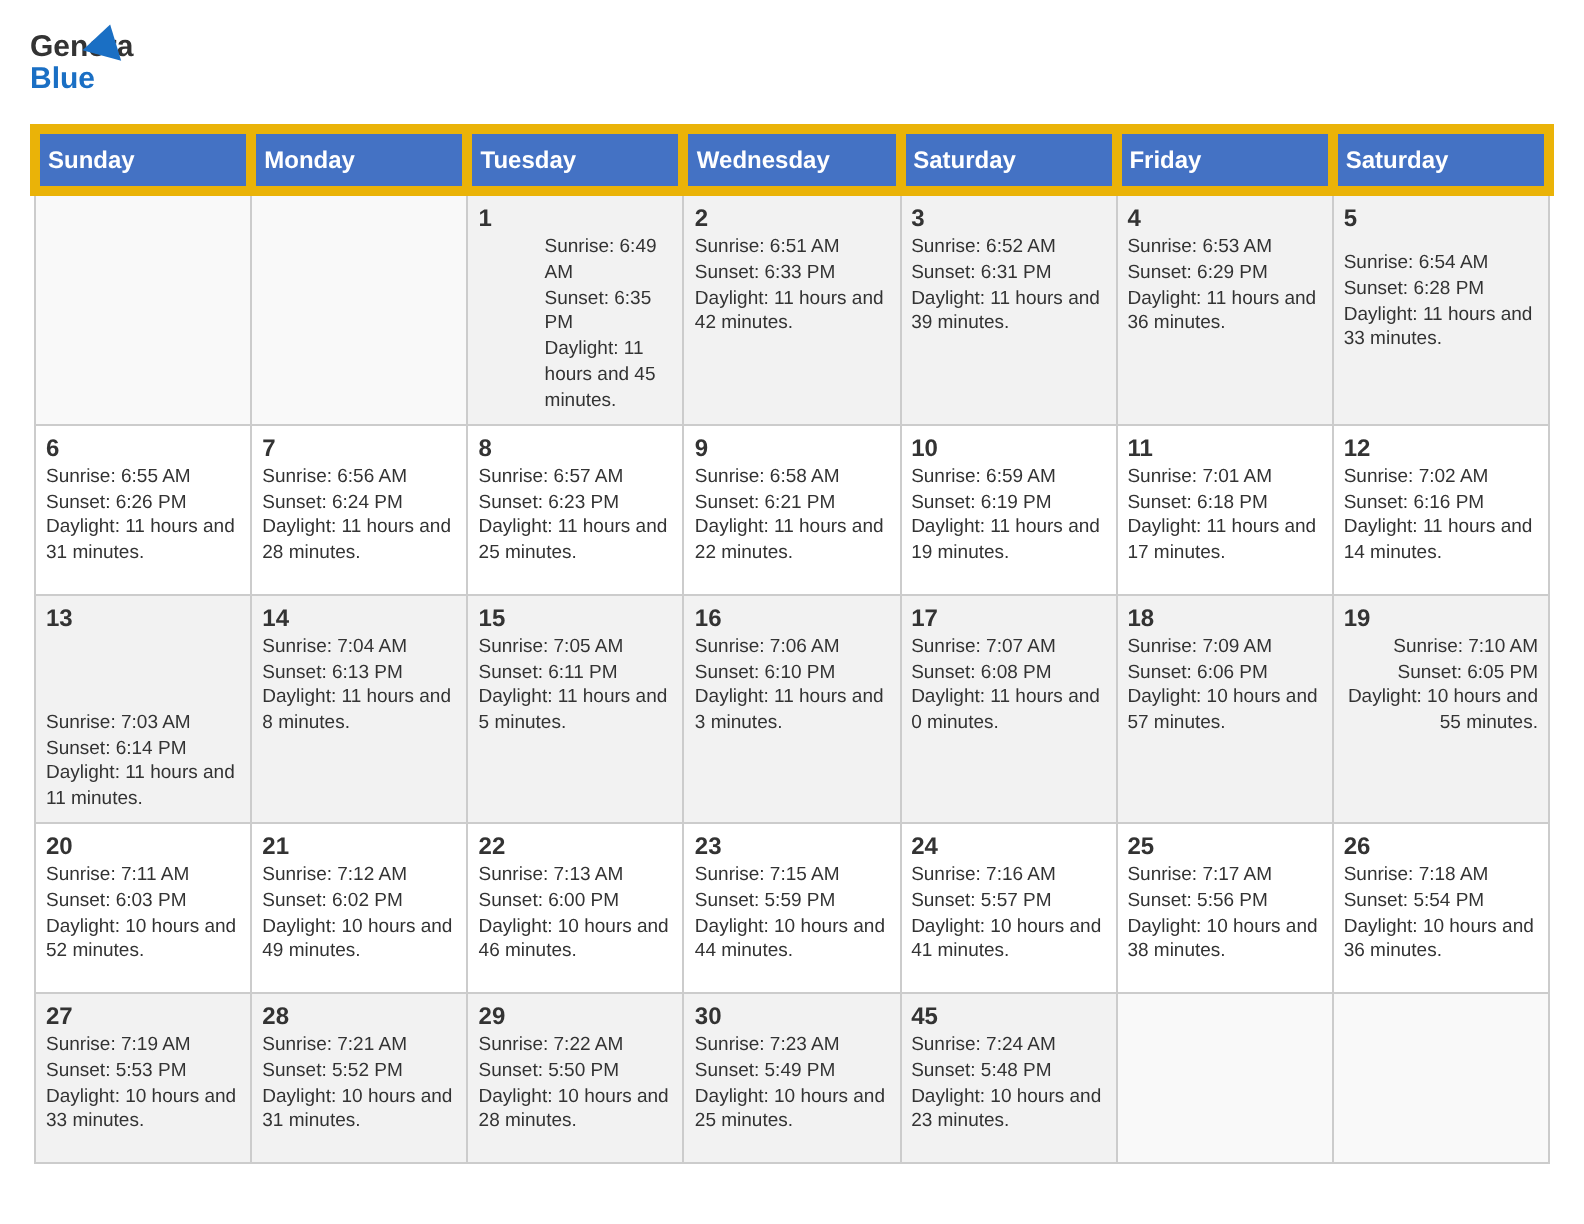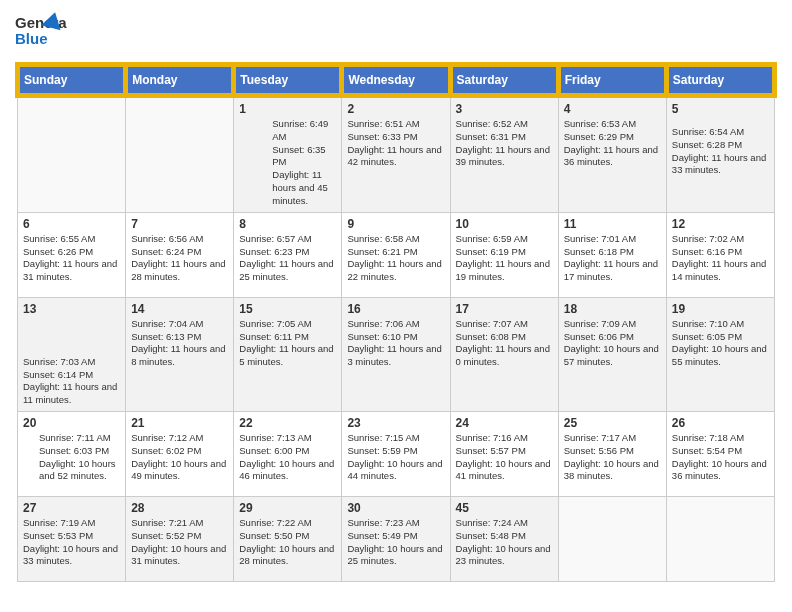--- a/index.html
+++ b/index.html
@@ -225,29 +225,29 @@
 Daylight: 11 hours and 0 minutes.</div>
           </td>
           <td>
             <span class="day-number">18</span>
             <div class="day-info" style="white-space: pre-line;">Sunrise: 7:09 AM
 Sunset: 6:06 PM
 Daylight: 10 hours and 57 minutes.</div>
           </td>
           <td>
             <span class="day-number">19</span>
-            <div class="day-info" style="white-space: pre-line;">Sunrise: 7:10 AM
+            <div class="day-info" style="white-space: pre-line; text-align: right;">Sunrise: 7:10 AM
 Sunset: 6:05 PM
 Daylight: 10 hours and 55 minutes.</div>
           </td>
         </tr>
         <tr>
           <td>
             <span class="day-number">20</span>
-            <div class="day-info" style="white-space: pre-line; margin-left: 16px;">Sunrise: 7:11 AM
+            <div class="day-info" style="white-space: pre-line;">Sunrise: 7:11 AM
 Sunset: 6:03 PM
 Daylight: 10 hours and 52 minutes.</div>
           </td>
           <td>
             <span class="day-number">21</span>
             <div class="day-info" style="white-space: pre-line;">Sunrise: 7:12 AM
 Sunset: 6:02 PM
 Daylight: 10 hours and 49 minutes.</div>
           </td>
           <td>

